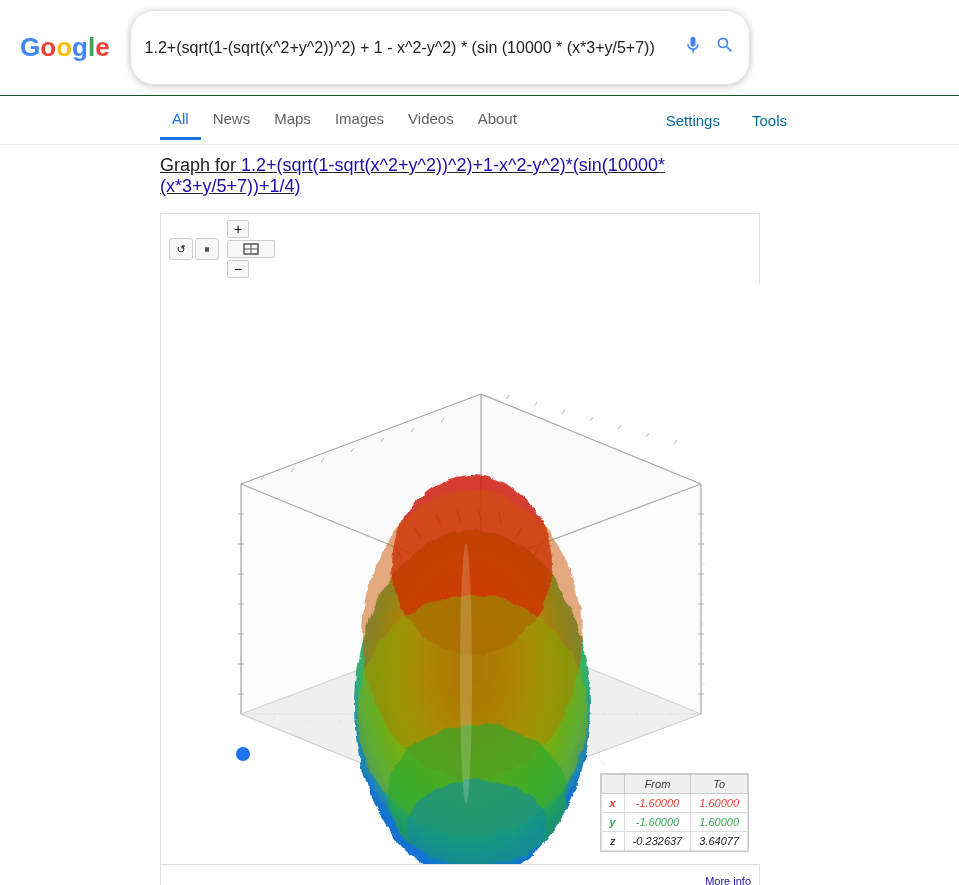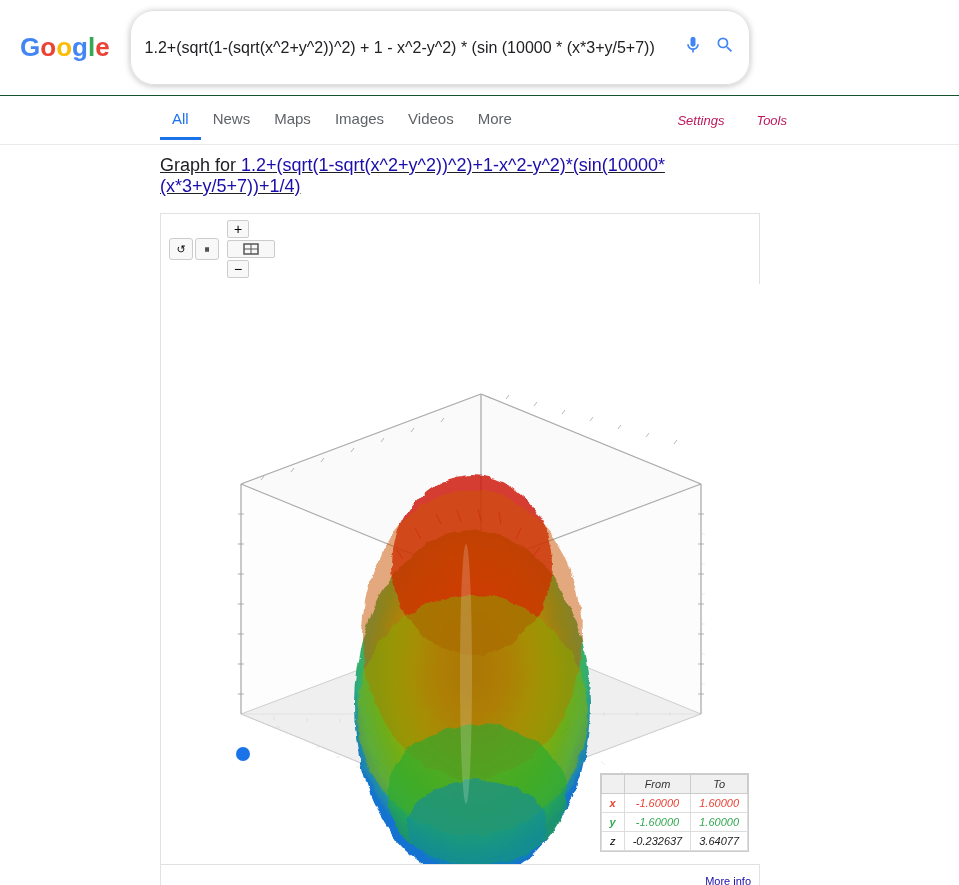--- a/index.html
+++ b/index.html
@@ -21,21 +21,21 @@
     .search-input { flex: 1; border: none; outline: none; font-size: 16px; color: #202124; background: transparent; }
     .search-icons { display: flex; align-items: center; gap: 12px; }
     .mic-icon { color: #4285f4; font-size: 18px; cursor: pointer; }
     .search-icon { color: #4285f4; font-size: 18px; cursor: pointer; }
 
     
     .nav-tabs { display: flex; align-items: center; padding: 4px 160px; border-bottom: 1px solid #e8eaed; }
     .nav-tab { padding: 10px 12px; font-size: 15px; color: #5f6368; cursor: pointer; text-decoration: none; display: flex; align-items: center; gap: 4px; border-bottom: 3px solid transparent; }
     .nav-tab.active { color: #1a73e8; border-bottom: 3px solid #1a73e8; }
     .nav-divider { margin-left: auto; display: flex; gap: 8px; }
-    .nav-settings { padding: 10px 12px; font-size: 13px; color: #be185d; cursor: pointer; font-style: italic; }
+    .nav-settings { padding: 10px 12px; font-size: 15px; color: #0369a1; cursor: pointer; }
 
     
     .content { padding: 10px 160px; }
     .result-stats { font-size: 13px; color: #70757a; margin-bottom: 16px; }
     .graph-title { font-size: 18px; color: #202124; margin-bottom: 16px; text-decoration: underline; }
     .graph-title-link { color: #1a0dab; text-decoration: none; }
 
     
     .graph-container { border: 1px solid #dfe1e5; width: 600px; position: relative; background: #fff; }
     .graph-toolbar { display: flex; align-items: center; padding: 6px 8px; gap: 4px; }
@@ -92,21 +92,21 @@
     </div>
   </div>
 </div>
 
 <div class="nav-tabs">
   <a class="nav-tab active" href="#">All</a>
   <a class="nav-tab" href="#">News</a>
   <a class="nav-tab" href="#">Maps</a>
   <a class="nav-tab" href="#">Images</a>
   <a class="nav-tab" href="#">Videos</a>
-  <a class="nav-tab" href="#">More</a>
+  <a class="nav-tab" href="#">About</a>
   <div class="nav-divider">
     <span class="nav-settings">Settings</span>
     <span class="nav-settings">Tools</span>
   </div>
 </div>
 
 <div class="content">
 
   <div class="graph-title">
     <span>Graph for </span><a class="graph-title-link" href="#">1.2+(sqrt(1-sqrt(x^2+y^2))^2)+1-x^2-y^2)*(sin(10000*(x*3+y/5+7))+1/4)</a>

